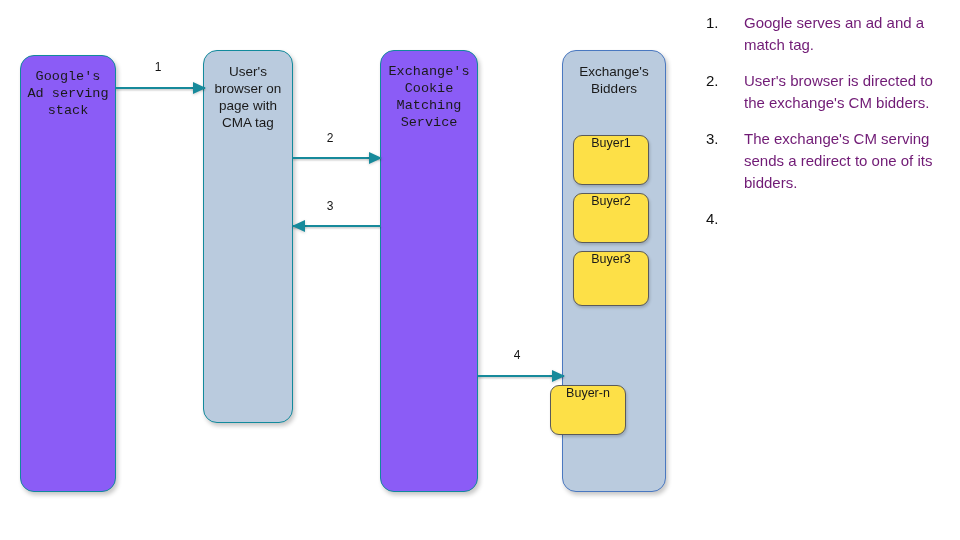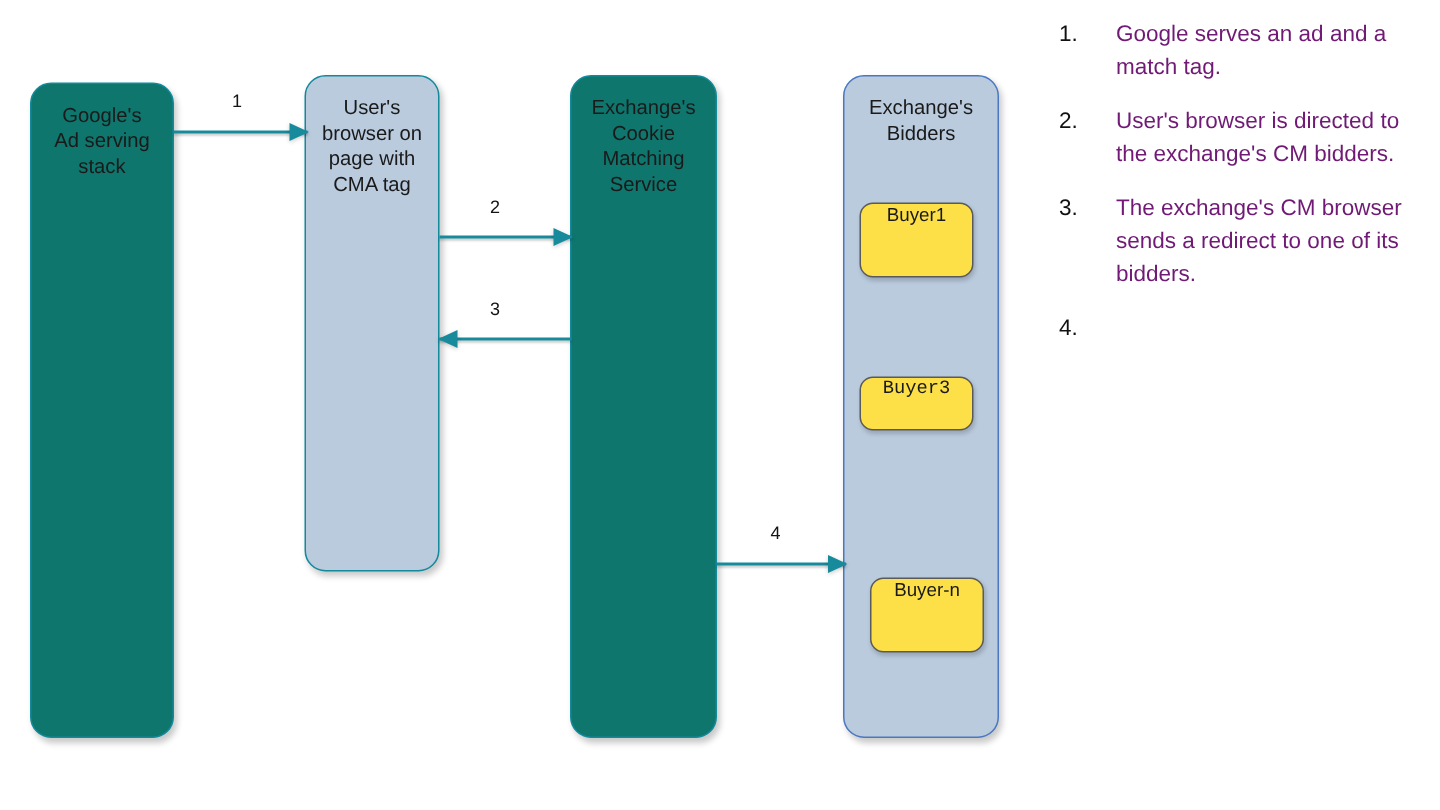--- a/index.html
+++ b/index.html
@@ -27,22 +27,23 @@
   }
   .proc-box .proc-label {
     text-align: center;
     font-size: 13.5px;
     line-height: 17px;
     color: #1a1a1a;
     padding-top: 12px;
     white-space: pre-line;
   }
   .fill-green {
-    background: #0f766e;
+    background: #8b5cf6;
     border: 1.6px solid #128a9c;
+    font-family: Liberation Mono, monospace;
   }
   .fill-blue {
     background: #bacbde;
     border: 1.6px solid #4a78c0;
   }
   .fill-blue-teal {
     background: #bacbde;
     border: 1.6px solid #128a9c;
   }
 
@@ -127,21 +128,21 @@
 <body>
 
 <div id="canvas">
 
   <div class="proc-box fill-green" style="left:20px; top:55px; width:96px; height:437px;">
     <div class="proc-label">Google's
 Ad serving
 stack</div>
   </div>
 
-  <div class="proc-box fill-blue-teal" style="left:203px; top:50px; width:90px; height:331px;">
+  <div class="proc-box fill-blue-teal" style="left:203px; top:50px; width:90px; height:373px;">
     <div class="proc-label">User's
 browser on
 page with
 CMA tag</div>
   </div>
 
   <div class="proc-box fill-green" style="left:380px; top:50px; width:98px; height:442px;">
     <div class="proc-label">Exchange's
 Cookie
 Matching
@@ -149,24 +150,27 @@
   </div>
 
   <div class="proc-box fill-blue" style="left:562px; top:50px; width:104px; height:442px;">
     <div class="proc-label">Exchange's
 Bidders</div>
   </div>
 
   <div class="buyer-box" style="left:573px; top:135px; width:76px; height:50px;">
     <span>Buyer1</span>
   </div>
-  <div class="buyer-box" style="left:573px; top:251px; width:76px; height:36px;font-family:Liberation Mono, monospace;">
+  <div class="buyer-box" style="left:573px; top:193px; width:76px; height:50px;">
+    <span>Buyer2</span>
+  </div>
+  <div class="buyer-box" style="left:573px; top:251px; width:76px; height:55px;">
     <span>Buyer3</span>
   </div>
-  <div class="buyer-box" style="left:580px; top:385px; width:76px; height:50px;">
+  <div class="buyer-box" style="left:550px; top:385px; width:76px; height:50px;">
     <span>Buyer-n</span>
   </div>
 
   <div class="arrow right" style="left:116px; top:87px; width:89px;">
     <div class="shaft" style="width:89px;"></div>
     <div class="head"></div>
   </div>
   <div class="arrow-label" style="left:128px; top:60px; width:60px;">1</div>
 
   <div class="arrow right" style="left:293px; top:157px; width:88px;">
@@ -194,21 +198,21 @@
       <div class="step-text">Google serves an ad and a match tag.</div>
     </div>
 
     <div class="step-item">
       <div class="step-num">2.</div>
       <div class="step-text">User's browser is directed to the exchange's CM bidders.</div>
     </div>
 
     <div class="step-item">
       <div class="step-num">3.</div>
-      <div class="step-text">The exchange's CM browser sends a redirect to one of its bidders.</div>
+      <div class="step-text">The exchange's CM serving sends a redirect to one of its bidders.</div>
     </div>
 
     <div class="step-item">
       <div class="step-num">4.</div>
     </div>
 
   </div>
 
 </div>
 

